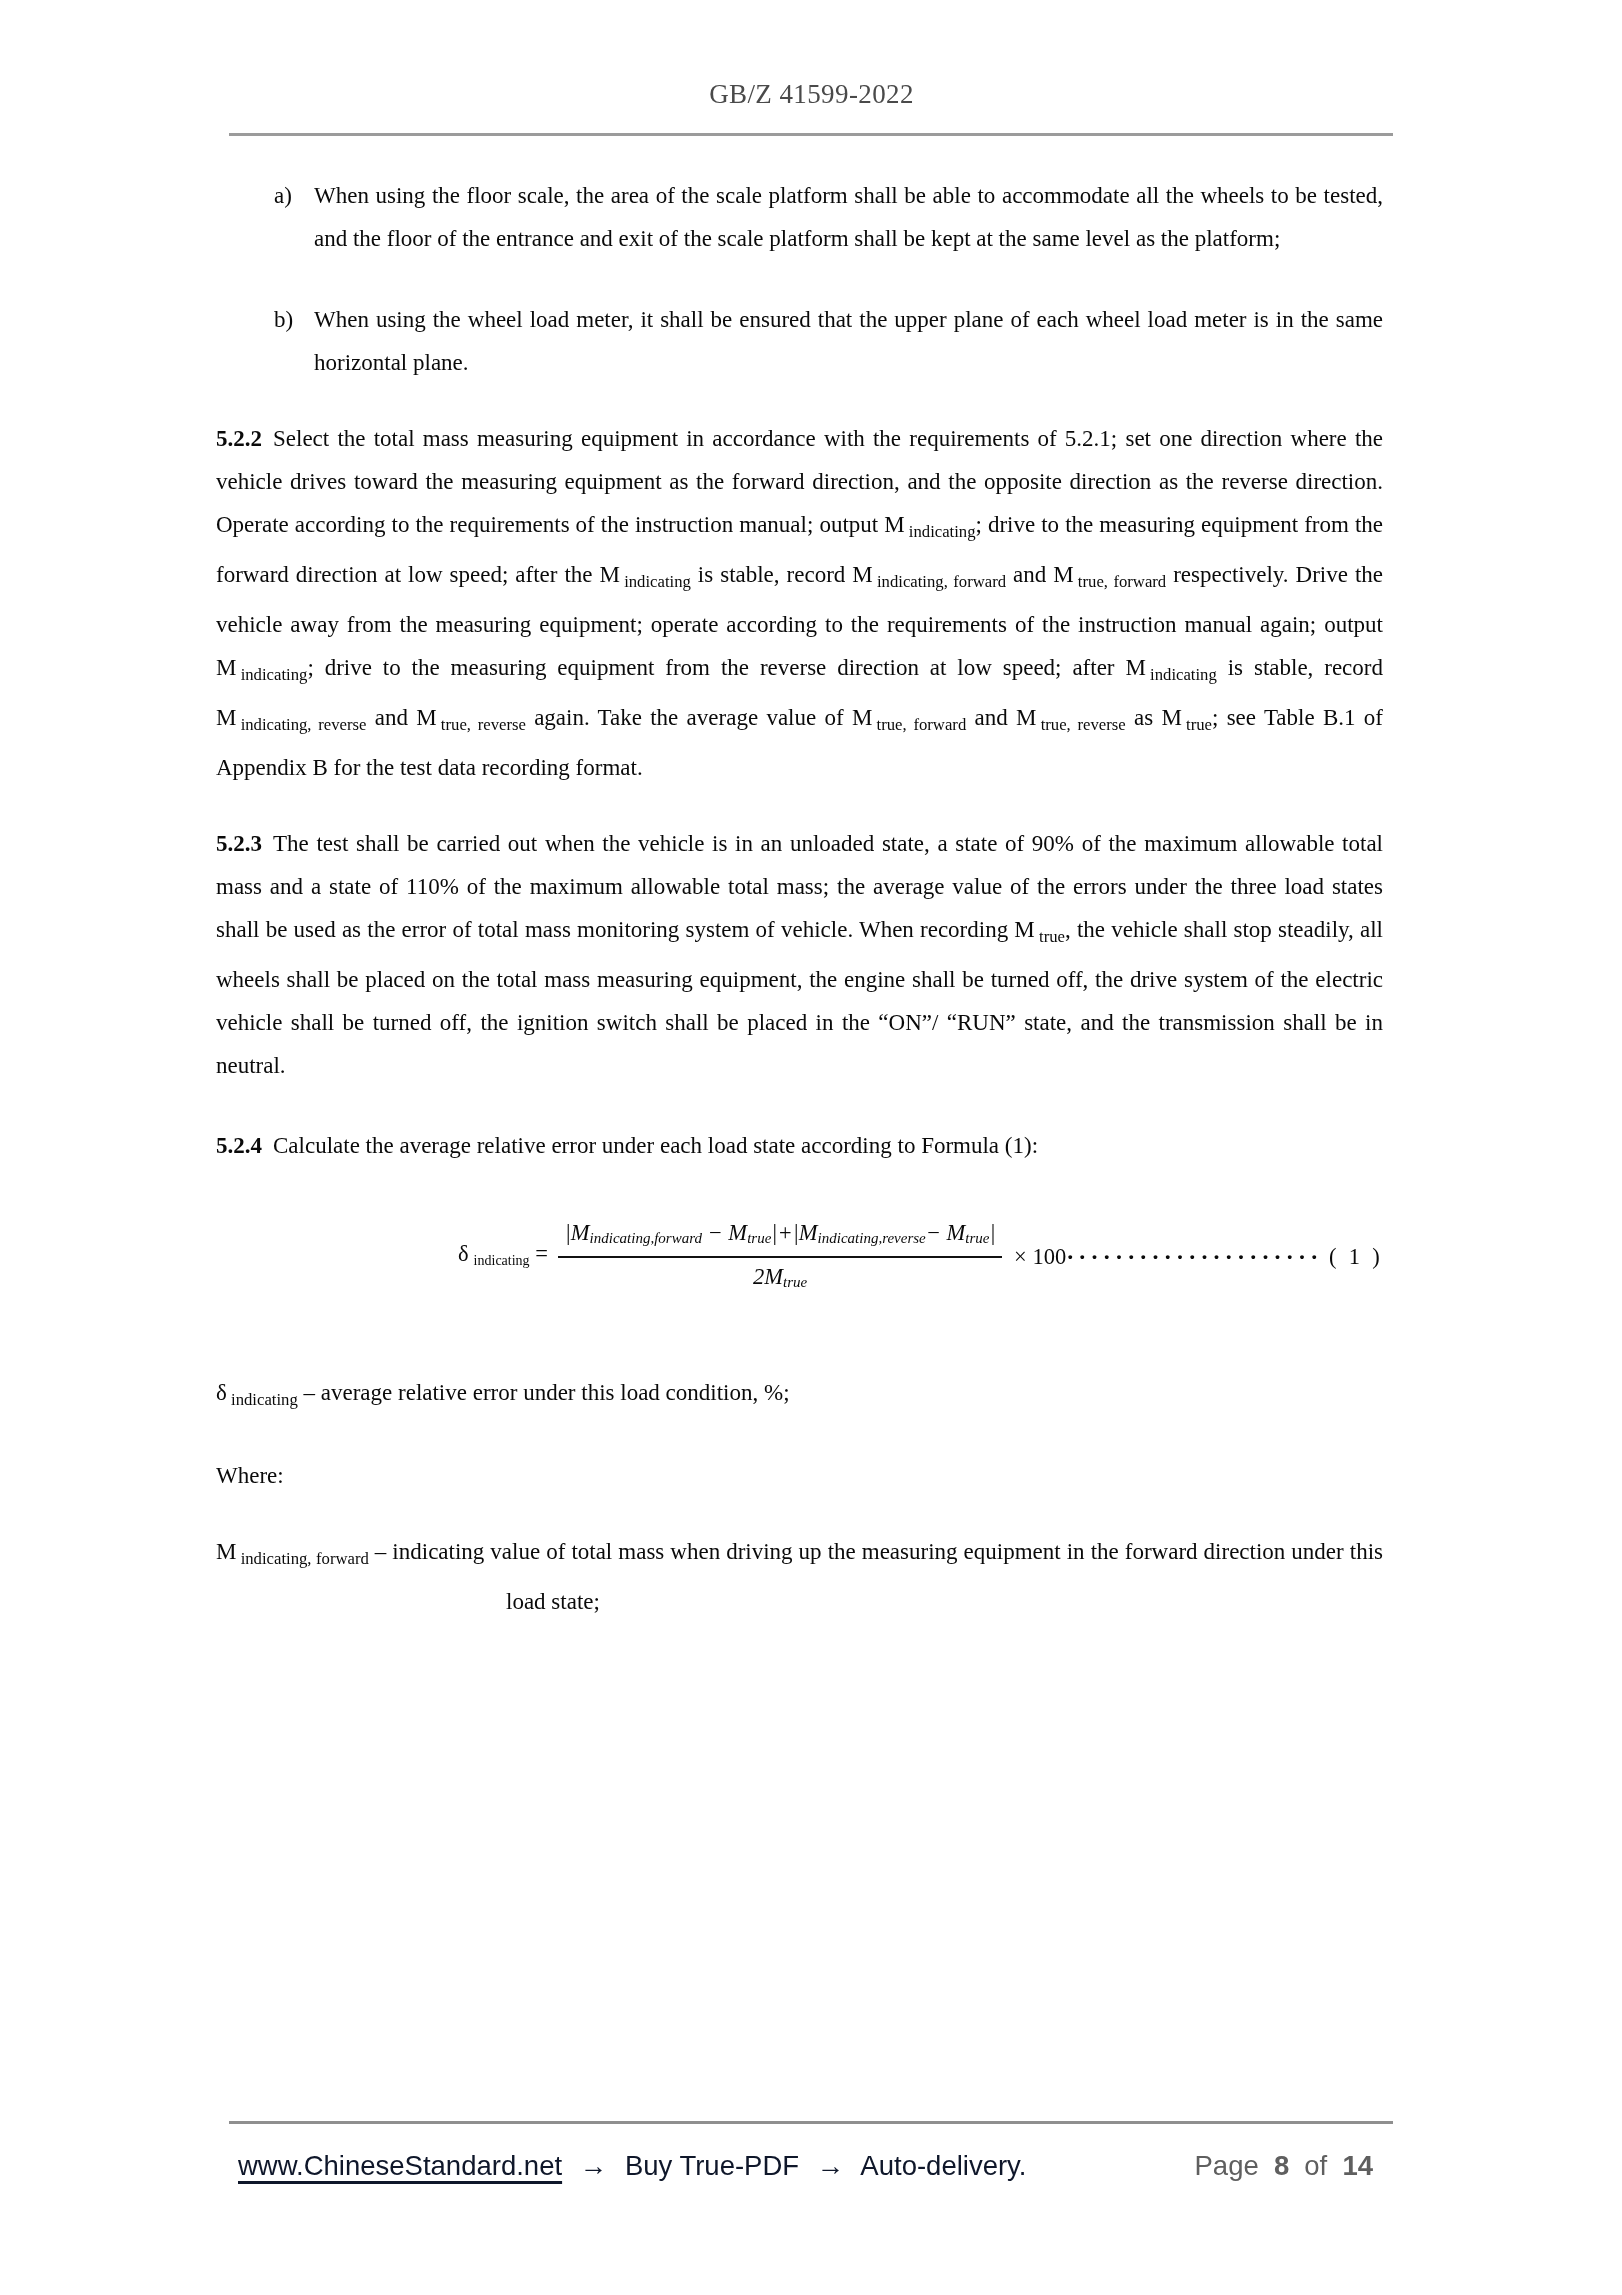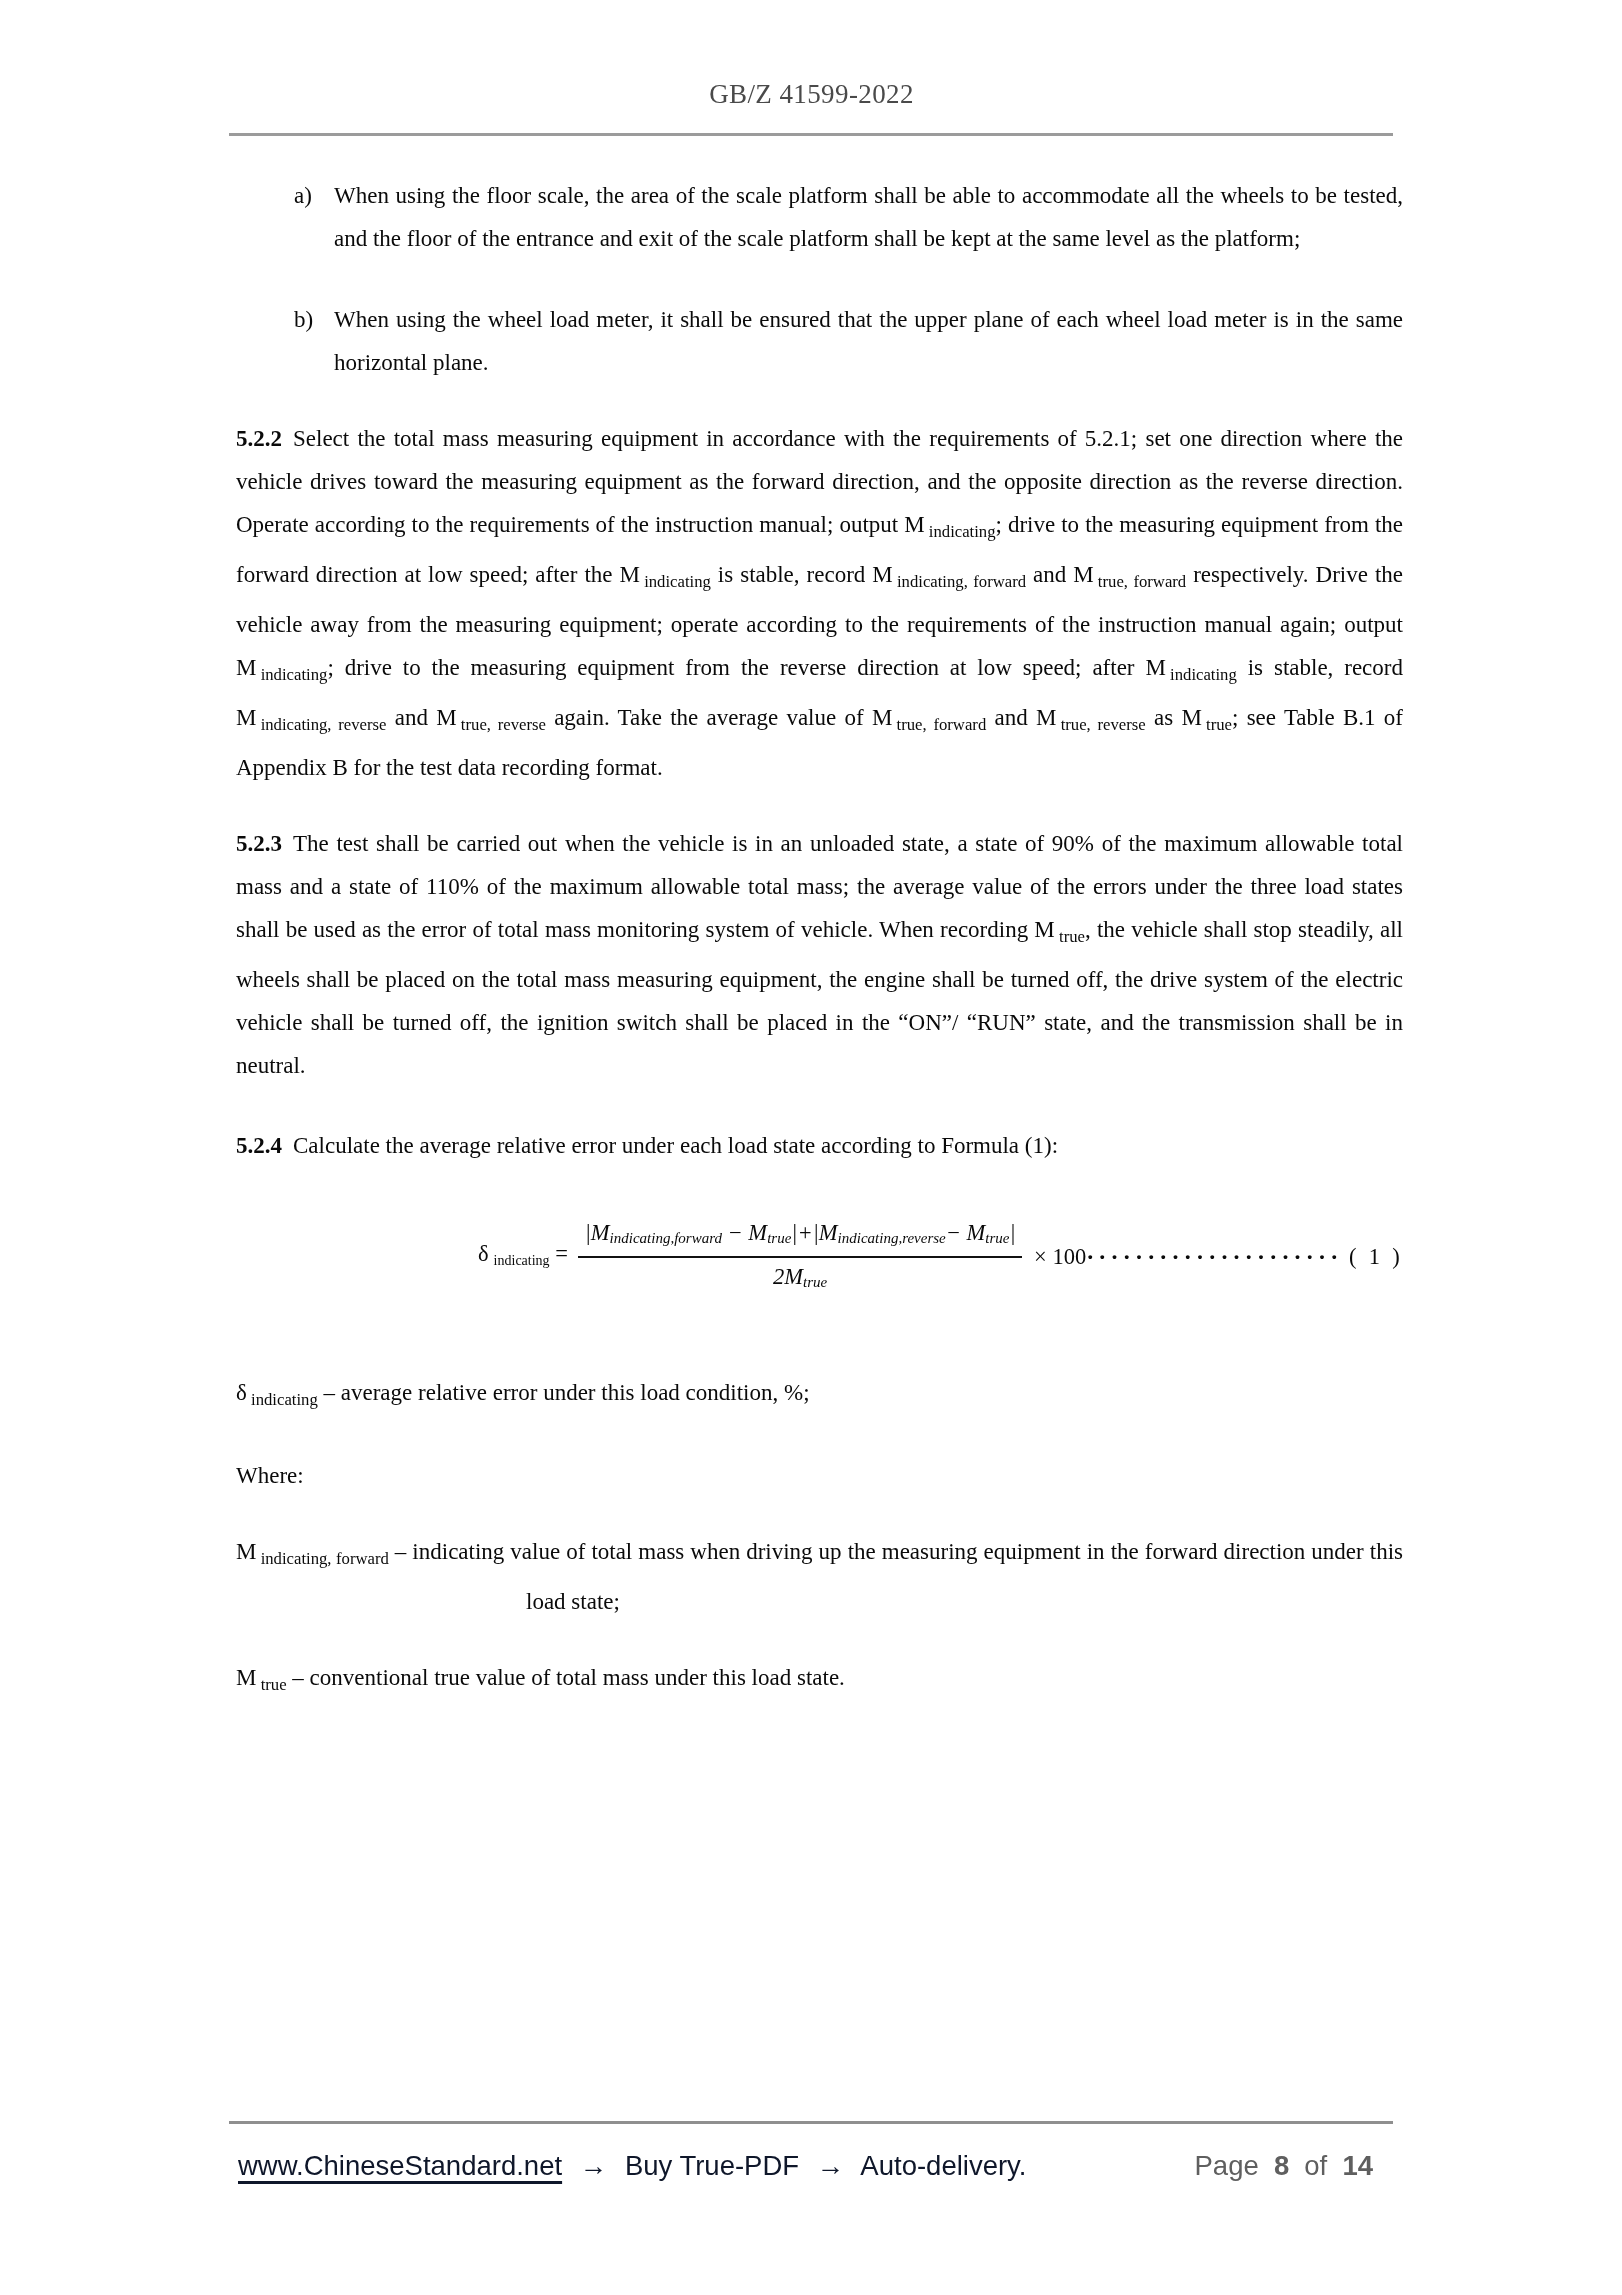--- a/index.html
+++ b/index.html
@@ -11,21 +11,21 @@
   .header-title {
     position:absolute; top:78px; left:0; width:100%;
     text-align:center; font-size:27px; line-height:33px;
     color:#4a4a4a; letter-spacing:0.4px;
   }
   .header-rule {
     position:absolute; top:133px; left:229px; width:1164px; height:2.5px;
     background:#9b9b9b;
   }
   .content {
-    position:absolute; left:236px; top:174px; width:1167px;
+    position:absolute; left:216px; top:174px; width:1167px;
     font-size:23px; line-height:43px; text-align:justify;
   }
   .para { margin:0 0 33px 0; }
   .list-item { padding-left:98px; text-indent:-40px; margin-bottom:38px; }
   .list-item .marker { display:inline-block; width:40px; text-indent:0; }
   .sec-b { margin-bottom:33px; }
   .sec-522 { margin-bottom:33px; }
   .sec-523 { margin-bottom:37px; }
   .sec-524 { margin-bottom:0; }
   .secnum { font-weight:bold; margin-right:11px; }
@@ -108,21 +108,20 @@
       <span class="f-tag">( 1 )</span>
     </div>
 
     <p class="para definition def-1"><span class="rich"><span>δ</span><span class="sub">indicating</span><span> – average relative error under this load condition, %;</span></span></p>
 
     <p class="para where-label">Where:</p>
 
     <p class="para definition def-2"><span class="rich"><span>M</span><span class="sub">indicating, forward</span><span> – indicating value of total mass when driving up the measuring equipment in the forward direction under this load state;</span></span></p>
 
 
-    <p class="para definition def-4"><span class="rich"><span>M</span><span class="sub">true</span><span> – conventional true value of total mass under this load state.</span></span></p>
 
   </div>
 
   <div class="footer-rule"></div>
 
   <div class="footer">
     <div class="footer-left">
       <span class="site-link">www.ChineseStandard.net</span>
       <span class="f-arrow">→</span>
       <span>Buy True-PDF</span>

